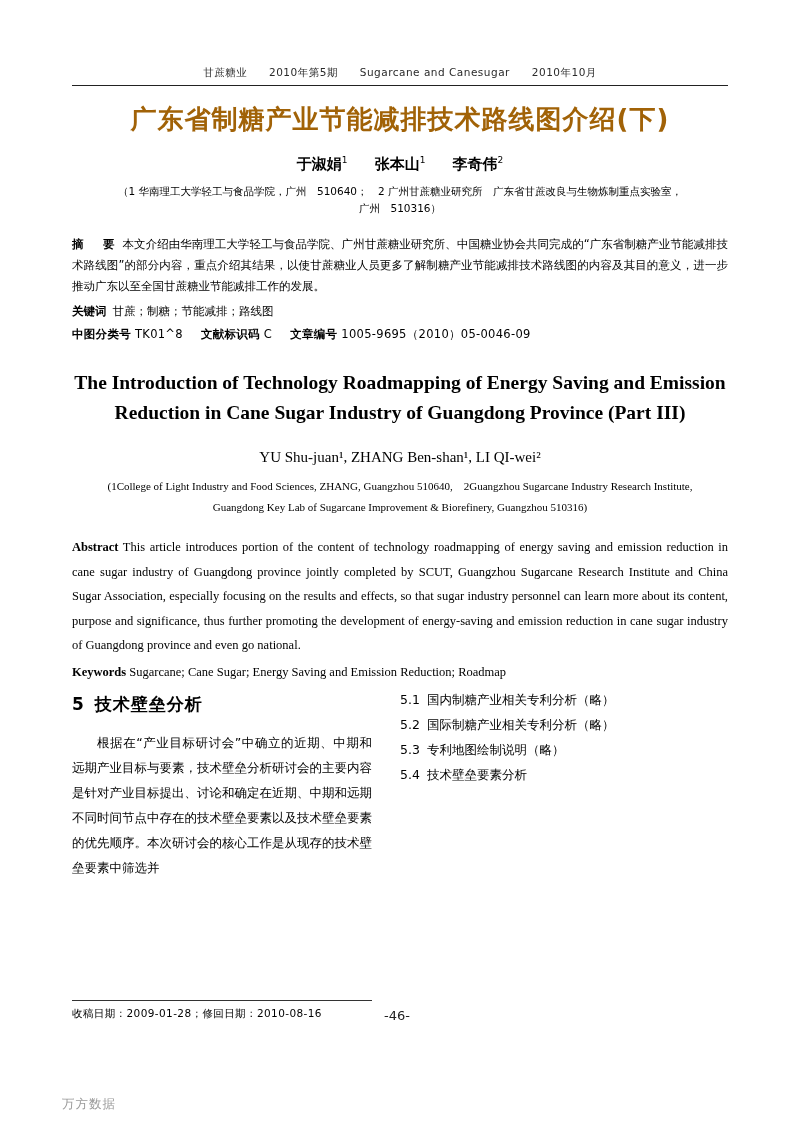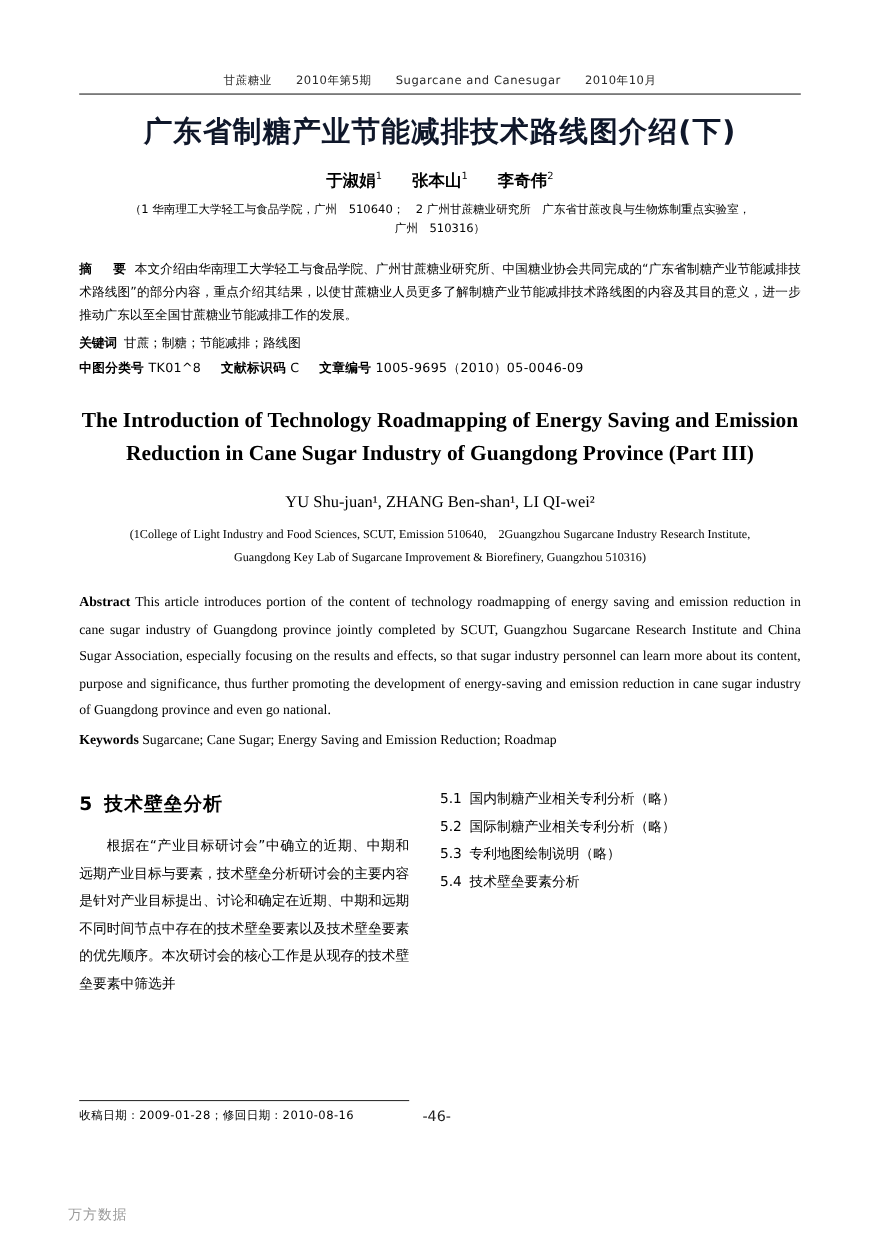--- a/index.html
+++ b/index.html
@@ -46,21 +46,21 @@
     margin-bottom: 16px;
   }
 
   h1.title-cn {
     font-family: "DejaVu Sans", sans-serif;
     font-size: 26px;
     font-weight: bold;
     text-align: center;
     letter-spacing: 1px;
     margin: 14px 0 18px 0;
-    color: #0f172a;
+    color: #a16207;
   }
   .authors-cn {
     text-align: center;
     font-size: 15px;
     font-weight: bold;
     color: #000;
     margin-bottom: 9px;
     font-family: "DejaVu Sans", sans-serif;
   }
   .authors-cn .nm { margin: 0 11px; }
@@ -138,21 +138,20 @@
   .kw-en {
     font-family: "Liberation Serif", serif;
     font-size: 12.5px;
     line-height: 1.95;
     margin-top: 3px;
     color: #000;
   }
 
   .columns {
     display: flex;
-    margin-top: 26px;
     gap: 28px;
   }
   .col { width: 314px; }
   .col.left { width: 300px; }
   h3.sec {
     font-family: "DejaVu Sans", sans-serif;
     font-size: 17px;
     font-weight: bold;
     margin: 8px 0 14px 0;
     color: #000;
@@ -254,21 +253,21 @@
         <span class="seg"><span class="lbl">中图分类号</span>&nbsp;<span>TK01^8</span></span>
         <span class="seg"><span class="lbl">文献标识码</span>&nbsp;<span>C</span></span>
         <span class="seg"><span class="lbl">文章编号</span>&nbsp;<span>1005-9695（2010）05-0046-09</span></span>
       </div>
 
       <h2 class="title-en">The Introduction of Technology Roadmapping of Energy Saving and Emission Reduction in Cane Sugar Industry of Guangdong Province (Part III)</h2>
 
       <div class="authors-en">YU Shu-juan¹, ZHANG Ben-shan¹, LI QI-wei²</div>
 
       <div class="affil-en">
-        <div>(1College of Light Industry and Food Sciences, SCUT, Emission 510640,　2Guangzhou Sugarcane Industry Research Institute,</div>
+        <div>(1College of Light Industry and Food Sciences, ZHANG, Guangzhou 510640,　2Guangzhou Sugarcane Industry Research Institute,</div>
         <div>Guangdong Key Lab of Sugarcane Improvement &amp; Biorefinery, Guangzhou 510316)</div>
       </div>
 
       <div class="abstract-en">
         <b>Abstract</b>
         <span>This article introduces portion of the content of technology roadmapping of energy saving and emission reduction in cane sugar industry of Guangdong province jointly completed by SCUT, Guangzhou Sugarcane Research Institute and China Sugar Association, especially focusing on the results and effects, so that sugar industry personnel can learn more about its content, purpose and significance, thus further promoting the development of energy-saving and emission reduction in cane sugar industry of Guangdong province and even go national.</span>
       </div>
 
       <div class="kw-en">
         <b>Keywords</b>

